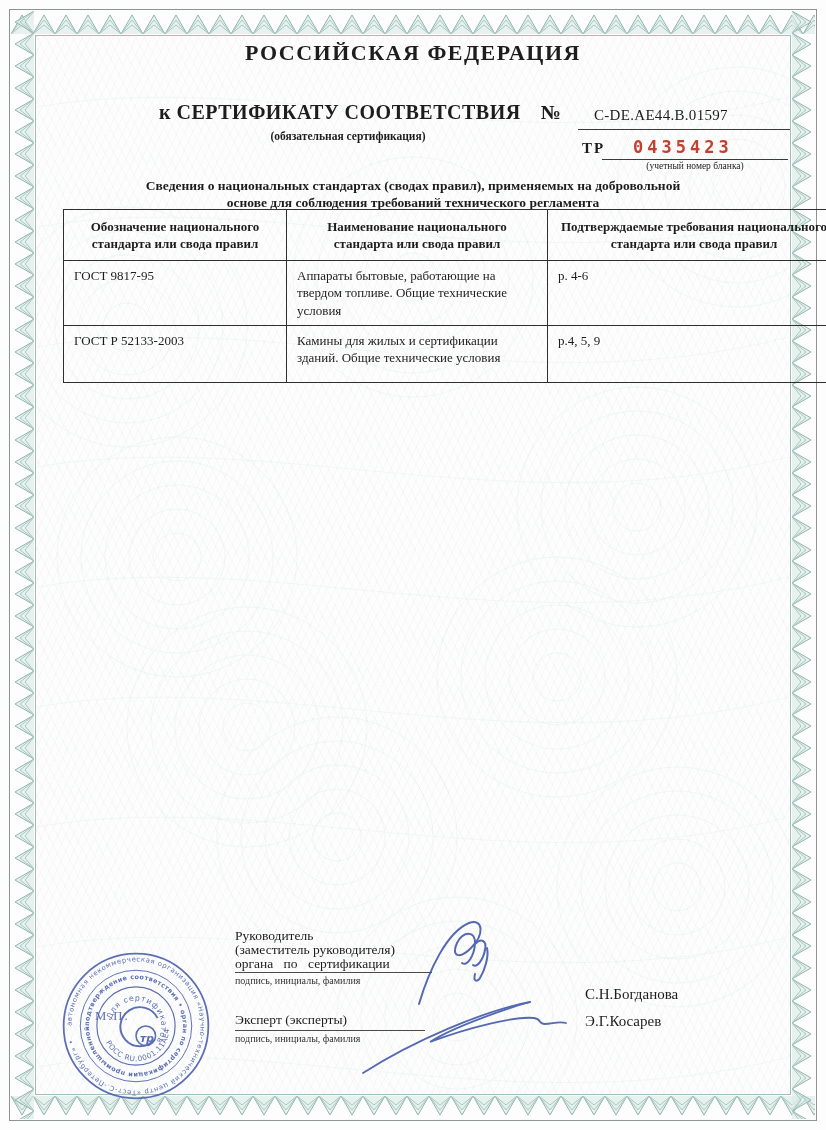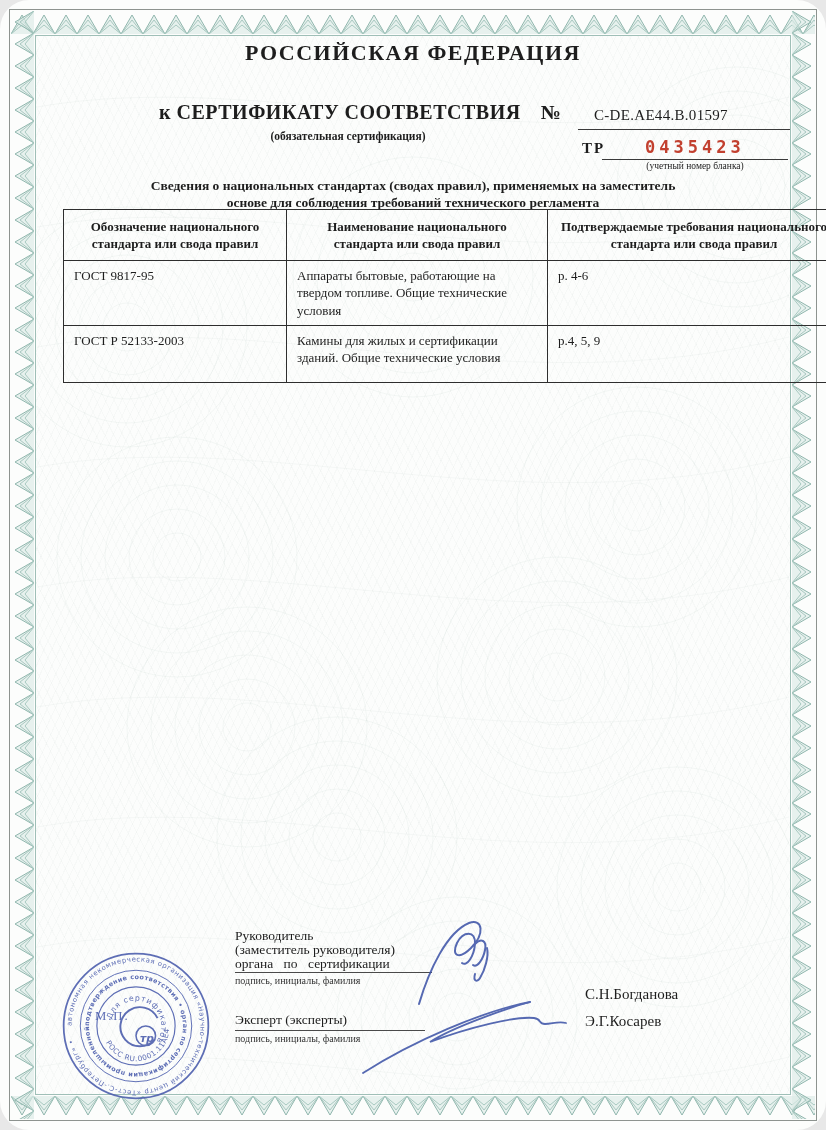--- a/index.html
+++ b/index.html
@@ -1,19 +1,19 @@
 <!DOCTYPE html>
 <html><head>
 <meta charset="utf-8">
 <style>
   html,body{margin:0;padding:0;background:#e8e8e8;}
   .page{
     position:relative; width:826px; height:1130px; margin:0 auto;
     background:#fcfdfc; overflow:hidden;
-    font-family:"Liberation Serif", serif; color:#1d1d1d;border-radius:29px;
+    font-family:"Liberation Serif", serif; color:#1d1d1d;
   }
   .texture{
     position:absolute; inset:36px; pointer-events:none;
     background-image:
       repeating-linear-gradient(115deg, rgba(150,170,162,.055) 0 1px, transparent 1px 7px),
       repeating-linear-gradient(63deg, rgba(150,170,162,.05) 0 1px, transparent 1px 8px);
   }
   .frame-outer{position:absolute; inset:9px; border:1px solid #8d938f;}
   .frame-inner{position:absolute; inset:35px; border:1px solid #9fbfb7;}
   .strip{position:absolute;}
@@ -30,21 +30,21 @@
   .country{top:40px; font-size:22px; letter-spacing:1.5px;}
   .doctype{top:83px; font-size:15px; letter-spacing:1px;}
   .certline{left:159px; top:101px; font-size:20px; letter-spacing:.5px; white-space:nowrap;}
   .certline .nosign{margin-left:20px;}
   .certnum{left:594px; top:107px; font-size:15px; letter-spacing:.3px;}
   .u1{left:578px; top:129px; width:212px; border-top:1px solid #3a3a3a;}
   .certkind{left:128px; top:130px; width:440px; text-align:center; font-size:11.5px;}
   .trlabel{left:582px; top:140px; font-size:15px; letter-spacing:2px;}
   .rednum{
     left:633px; top:137px; font-size:17px; font-weight:bold; letter-spacing:4px;
-    color:#c2402f; font-family:"DejaVu Sans Mono", monospace;margin-left:12px;
+    color:#c2402f; font-family:"DejaVu Sans Mono", monospace;
   }
   .u2{left:602px; top:159px; width:186px; border-top:1px solid #3a3a3a;}
   .blankcap{left:602px; top:161px; width:186px; text-align:center; font-size:9.5px;}
   .intro1{top:178px; font-size:13.5px;}
   .intro2{top:195px; font-size:13.5px;}
 
   table.standards{
     position:absolute; left:63px; top:209px; width:714px;
     border-collapse:collapse; table-layout:fixed;
     font-size:13px; line-height:1.32;
@@ -857,21 +857,21 @@
 
   <div class="abs ctr b country">РОССИЙСКАЯ ФЕДЕРАЦИЯ</div>
   <div class="abs b certline"><span>к СЕРТИФИКАТУ СООТВЕТСТВИЯ</span><span class="nosign">№</span></div>
   <div class="abs certnum">C-DE.AE44.B.01597</div>
   <div class="abs u1"></div>
   <div class="abs b certkind">(обязательная сертификация)</div>
   <div class="abs b trlabel">ТР</div>
   <div class="abs rednum">0435423</div>
   <div class="abs u2"></div>
   <div class="abs blankcap">(учетный номер бланка)</div>
-  <div class="abs ctr b intro1">Сведения о национальных стандартах (сводах правил), применяемых на заместитель</div>
+  <div class="abs ctr b intro1">Сведения о национальных стандартах (сводах правил), применяемых на добровольной</div>
   <div class="abs ctr b intro2">основе для соблюдения требований технического регламента</div>
 
   <table class="standards">
     <thead>
       <tr>
         <th class="c1">Обозначение национального стандарта или свода правил</th>
         <th class="c2">Наименование национального стандарта или свода правил</th>
         <th class="c3">Подтверждаемые требования национального стандарта или свода правил</th>
       </tr>
     </thead>

